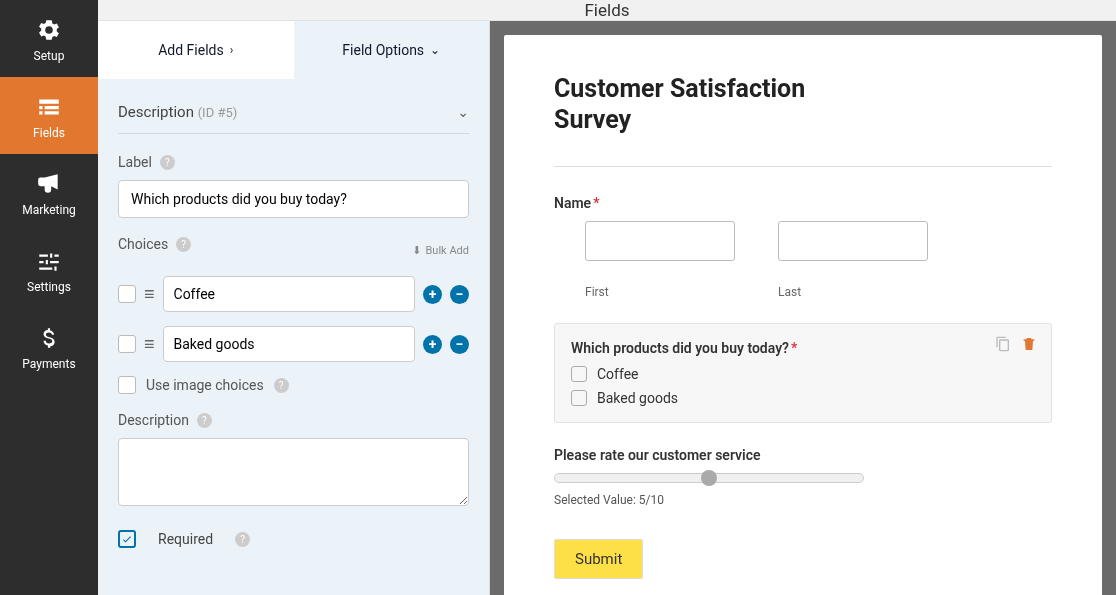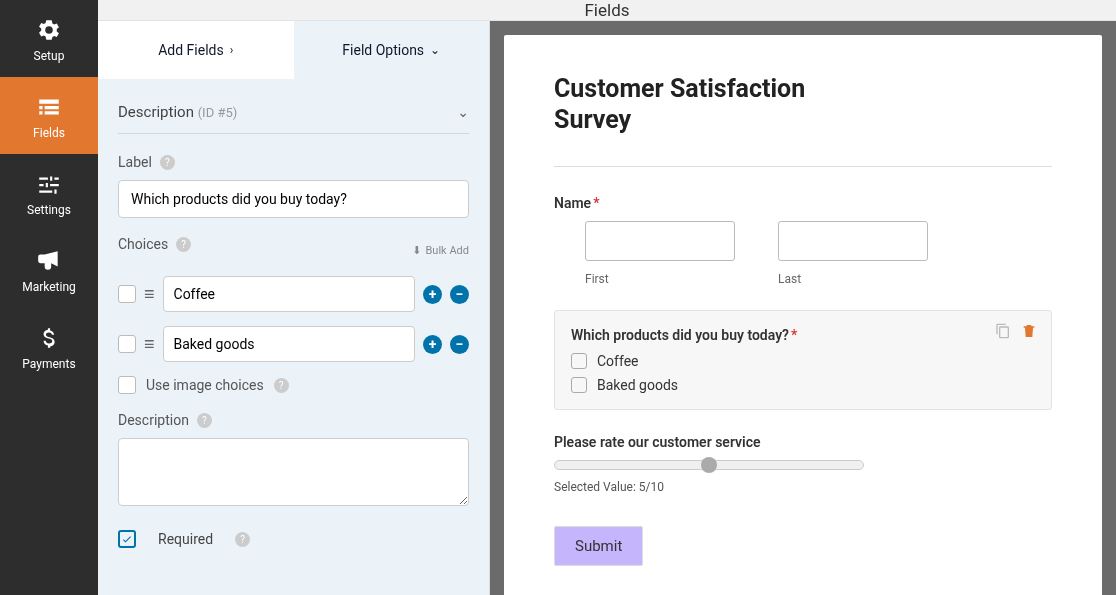--- a/index.html
+++ b/index.html
@@ -57,64 +57,64 @@
 
 .preview-wrap { flex: 1; background: #6b6b6b; padding: 14px; }
 .preview-card { background: #fff; height: 100%; padding: 38px 50px; overflow-y: auto; border-radius: 2px; }
 .preview-title { font-size: 25px; font-weight: 700; color: #222; line-height: 1.25; margin-bottom: 30px; max-width: 300px; }
 .title-rule { border: none; border-top: 1px solid #ddd; margin-bottom: 28px; }
 
 .pv-field { margin-bottom: 24px; }
 .pv-label { font-size: 14px; font-weight: 600; color: #333; margin-bottom: 10px; display: flex; align-items: center; gap: 2px; text-align: center; }
 .req-star { color: #d63638; }
 .name-row { display: flex; gap: 12px; }
-.name-col { display: flex; flex-direction: column; gap: 11px; padding-left: 31px; }
+.name-col { display: flex; flex-direction: column; gap: 24px; padding-left: 31px; }
 .name-input { width: 150px; height: 40px; border: 1px solid #bbb; border-radius: 3px; }
 .sub-label { font-size: 12px; color: #666; }
 
 .selected-field { background: #f7f7f7; border: 1px solid #e2e2e2; border-radius: 3px; padding: 16px; position: relative; }
 .field-tools { position: absolute; top: 12px; right: 14px; display: flex; gap: 10px; }
 .field-tools svg { width: 16px; height: 16px; cursor: pointer; }
 .pv-checks { display: flex; flex-direction: column; gap: 8px; margin-top: 10px; }
 .pv-check-row { display: flex; align-items: center; gap: 10px; font-size: 14px; color: #333; }
 .pv-check { width: 16px; height: 16px; border: 1px solid #aaa; border-radius: 3px; }
 
 .slider-track { position: relative; height: 10px; background: #f0f0f0; border: 1px solid #ccc; border-radius: 6px; width: 310px; margin-top: 8px; }
 .slider-thumb { position: absolute; top: -4px; left: 50%; width: 16px; height: 16px; background: #aaa; border-radius: 50%; transform: translateX(-50%); }
 .slider-value { font-size: 12px; color: #555; margin-top: 10px; }
 
-.submit-btn { background: #c4b5fd; border: 1px solid #ddd; padding: 10px 20px; font-size: 15px; color: #333; cursor: pointer; border-radius: 2px; margin-top: 8px; }
+.submit-btn { background: #fde047; border: 1px solid #ddd; padding: 10px 20px; font-size: 15px; color: #333; cursor: pointer; border-radius: 2px; margin-top: 8px; }
 </style>
 </head>
 <body>
 
 <div class="left-nav">
   <div class="nav-item">
     <svg viewBox="0 0 24 24">
         <path d="M19.14 12.94a7.14 7.14 0 000-1.88l2.03-1.58-2-3.46-2.39.96a7.07 7.07 0 00-1.63-.94L14.5 3h-5l-.65 2.54c-.58.24-1.12.55-1.63.94l-2.39-.96-2 3.46 2.03 1.58a7.14 7.14 0 000 1.88L2.83 14.5l2 3.46 2.39-.96c.5.39 1.05.7 1.63.94L9.5 21h5l.65-2.54c.58-.24 1.12-.55 1.63-.94l2.39.96 2-3.46-2.03-1.58zM12 15.5A3.5 3.5 0 1115.5 12 3.5 3.5 0 0112 15.5z"></path>
       </svg>
     <span class="nav-label">Setup</span>
   </div>
   <div class="nav-item active">
     <svg viewBox="0 0 24 24">
         <path d="M3 5h18v4H3zM3 11h3v3H3zM8 11h13v3H8zM3 16h3v3H3zM8 16h13v3H8z"></path>
       </svg>
     <span class="nav-label">Fields</span>
   </div>
   <div class="nav-item">
     <svg viewBox="0 0 24 24">
+        <path d="M20 3v14l-6-3v3a3 3 0 01-6 0v-3H4a2 2 0 01-2-2V8a2 2 0 012-2h4l12-3z"></path>
+      </svg>
+    <span class="nav-label">Marketing</span>
+  </div>
+  <div class="nav-item">
+    <svg viewBox="0 0 24 24">
         <path d="M3 6h8v2H3zM13 5h2v4h-2zM17 6h4v2h-4zM3 12h4v2H3zM9 11h2v4H9zM13 12h8v2h-8zM3 18h12v2H3zM17 17h2v4h-2zM21 18h0v2h0z"></path>
       </svg>
     <span class="nav-label">Settings</span>
-  </div>
-  <div class="nav-item">
-    <svg viewBox="0 0 24 24">
-        <path d="M20 3v14l-6-3v3a3 3 0 01-6 0v-3H4a2 2 0 01-2-2V8a2 2 0 012-2h4l12-3z"></path>
-      </svg>
-    <span class="nav-label">Marketing</span>
   </div>
   <div class="nav-item">
     <svg viewBox="0 0 24 24">
         <path d="M11 21v-2.1c-2.3-.4-4-2-4-4.4h2c0 1.4 1.2 2.5 3 2.5s3-.9 3-2.1c0-1.1-.8-1.8-3.2-2.4-2.6-.7-4.8-1.6-4.8-4.3 0-2 1.5-3.5 4-3.9V3h2v2.1c2.1.4 3.6 1.8 3.7 3.9h-2c-.1-1.2-1-2.1-2.7-2.1-1.8 0-2.8.8-2.8 2 0 1.1.9 1.7 3.2 2.3 2.7.7 4.8 1.7 4.8 4.4 0 2.2-1.6 3.7-4 4.1V21h-2z"></path>
       </svg>
     <span class="nav-label">Payments</span>
   </div>
 </div>
 
 <div class="main">

